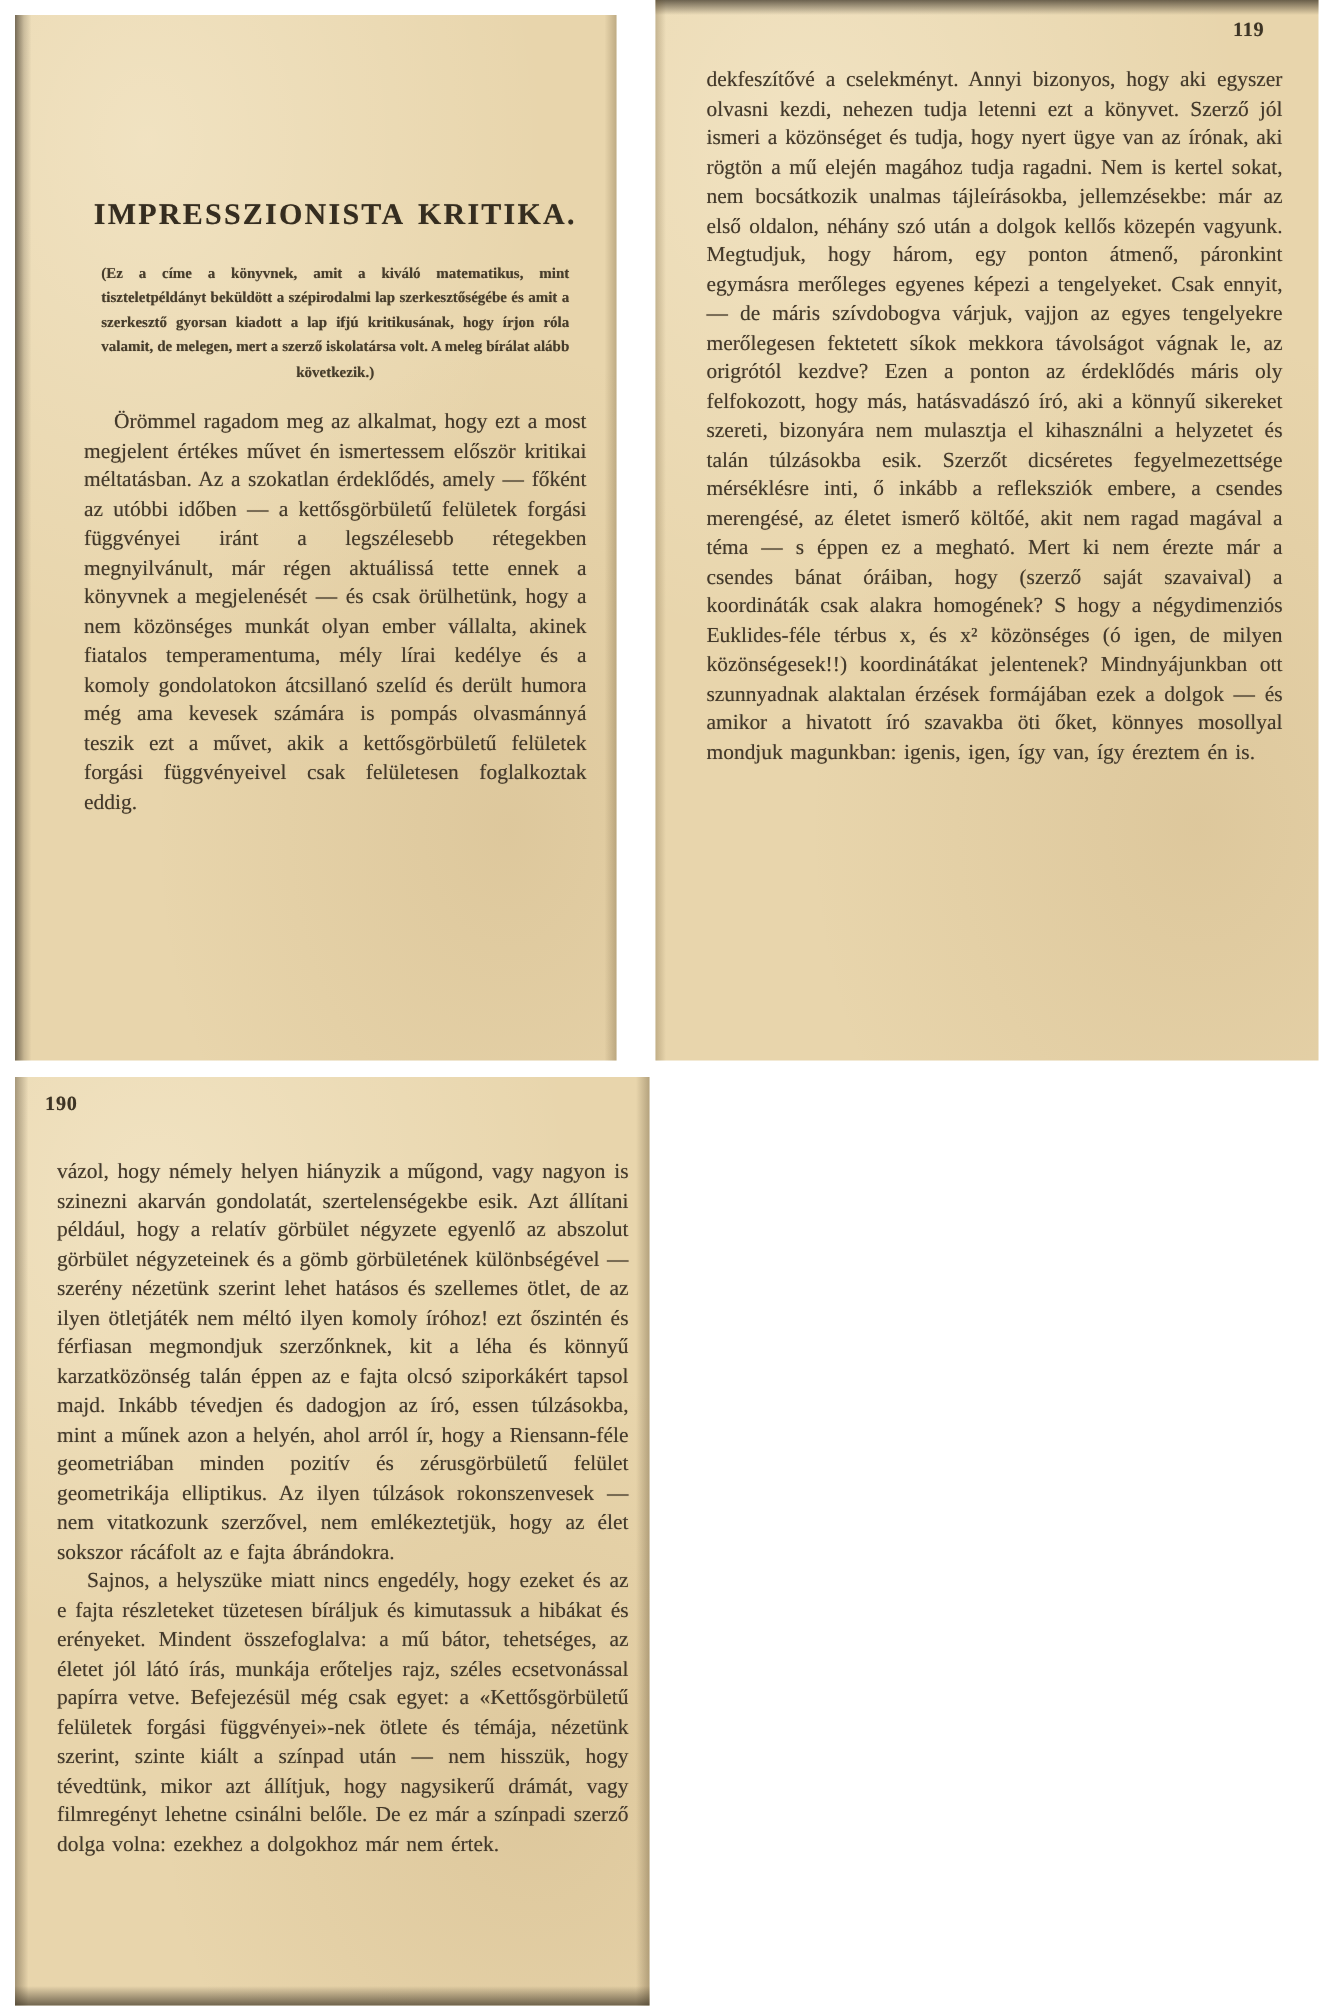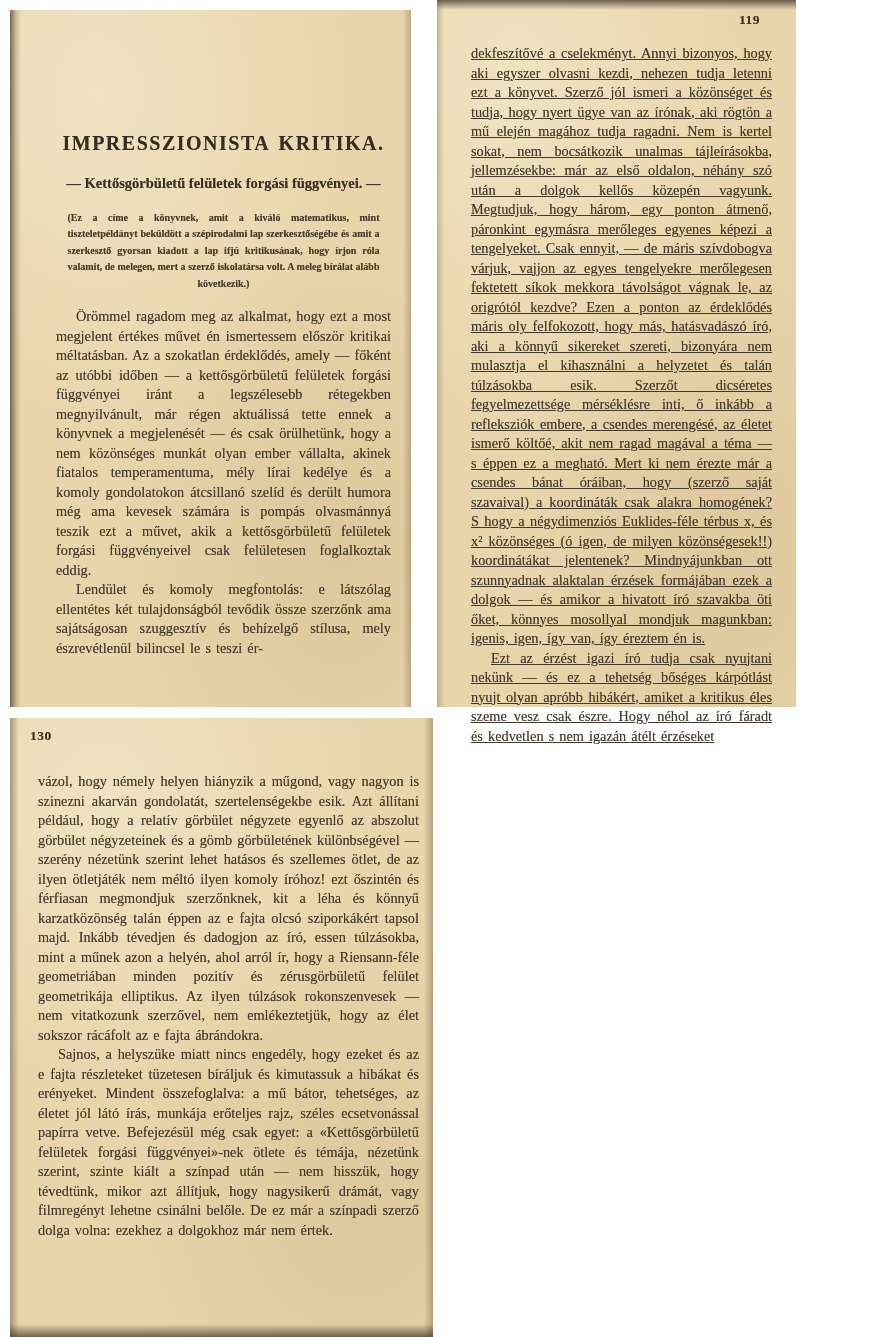--- a/index.html
+++ b/index.html
@@ -44,21 +44,21 @@
   #page3::after {
     content:""; position:absolute; left:0; right:0; bottom:0; height:13px;
     background: linear-gradient(0deg, rgba(40,33,23,0.62), rgba(40,33,23,0));
   }
   .edge-r3 {
     position:absolute; right:0; top:0; bottom:0; width:9px;
     background: linear-gradient(270deg, rgba(80,64,36,0.34), rgba(80,64,36,0));
   }
 
   #page1 { left:10px;  top:10px;  width:401px; height:697px; }
-  #page2 { left:437px; top:0;     width:359px; height:707px;text-decoration:underline; }
+  #page2 { left:437px; top:0;     width:442px; height:707px; }
   #page3 { left:10px;  top:718px; width:423px; height:619px; }
 
   .pagenum { position:absolute; font-weight:bold; font-size:13.5px; letter-spacing:0.5px; color:#3d3425; }
   #page2 .pagenum { top:12px; right:36px; }
   #page3 .pagenum { top:10px; left:20px;  }
 
   .p1-body { padding: 122px 20px 0 46px; }
   .p2-body { padding: 44px 24px 0 34px; }
   .p3-body { padding: 54px 14px 0 28px; }
 
@@ -96,35 +96,32 @@
     word-spacing: 1.5px;
   }
   .indent { text-indent: 20px; }
 </style>
 </head>
 <body>
 
 <div id="page1" class="page">
   <div class="p1-body">
     <h1 class="title">IMPRESSZIONISTA KRITIKA.</h1>
-    <div class="subtitle">— Kettősgörbületű felületek forgási függvényei. —</div>
     <div class="note">(Ez a címe a könyvnek, amit a kiváló matematikus, mint tiszteletpéldányt beküldött a szépirodalmi lap szerkesztőségébe és amit a szerkesztő gyorsan kiadott a lap ifjú kritikusának, hogy írjon róla valamit, de melegen, mert a szerző iskolatársa volt. A meleg bírálat alább következik.)</div>
     <p class="para indent">Örömmel ragadom meg az alkalmat, hogy ezt a most megjelent értékes művet én ismertessem először kritikai méltatásban. Az a szokatlan érdeklődés, amely — főként az utóbbi időben — a kettősgörbületű felületek forgási függvényei iránt a legszélesebb rétegekben megnyilvánult, már régen aktuálissá tette ennek a könyvnek a megjelenését — és csak örülhetünk, hogy a nem közönséges munkát olyan ember vállalta, akinek fiatalos temperamentuma, mély lírai kedélye és a komoly gondolatokon átcsillanó szelíd és derült humora még ama kevesek számára is pompás olvasmánnyá teszik ezt a művet, akik a kettősgörbületű felületek forgási függvényeivel csak felületesen foglalkoztak eddig.</p>
-    <p class="para indent">Lendület és komoly megfontolás: e látszólag ellentétes két tulajdonságból tevődik össze szerzőnk ama sajátságosan szuggesztív és behízelgő stílusa, mely észrevétlenül bilincsel le s teszi ér-</p>
   </div>
 </div>
 
 <div id="page2" class="page">
   <span class="pagenum">119</span>
   <div class="p2-body">
     <p class="para">dekfeszítővé a cselekményt. Annyi bizonyos, hogy aki egyszer olvasni kezdi, nehezen tudja letenni ezt a könyvet. Szerző jól ismeri a közönséget és tudja, hogy nyert ügye van az írónak, aki rögtön a mű elején magához tudja ragadni. Nem is kertel sokat, nem bocsátkozik unalmas tájleírásokba, jellemzésekbe: már az első oldalon, néhány szó után a dolgok kellős közepén vagyunk. Megtudjuk, hogy három, egy ponton átmenő, páronkint egymásra merőleges egyenes képezi a tengelyeket. Csak ennyit, — de máris szívdobogva várjuk, vajjon az egyes tengelyekre merőlegesen fektetett síkok mekkora távolságot vágnak le, az origrótól kezdve? Ezen a ponton az érdeklődés máris oly felfokozott, hogy más, hatásvadászó író, aki a könnyű sikereket szereti, bizonyára nem mulasztja el kihasználni a helyzetet és talán túlzásokba esik. Szerzőt dicséretes fegyelmezettsége mérséklésre inti, ő inkább a refleksziók embere, a csendes merengésé, az életet ismerő költőé, akit nem ragad magával a téma — s éppen ez a megható. Mert ki nem érezte már a csendes bánat óráiban, hogy (szerző saját szavaival) a koordináták csak alakra homogének? S hogy a négydimenziós Euklides-féle térbus x, és x² közönséges (ó igen, de milyen közönségesek!!) koordinátákat jelentenek? Mindnyájunkban ott szunnyadnak alaktalan érzések formájában ezek a dolgok — és amikor a hivatott író szavakba öti őket, könnyes mosollyal mondjuk magunkban: igenis, igen, így van, így éreztem én is.</p>
-    <p class="para indent">Ezt az érzést igazi író tudja csak nyujtani nekünk — és ez a tehetség bőséges kárpótlást nyujt olyan apróbb hibákért, amiket a kritikus éles szeme vesz csak észre. Hogy néhol az író fáradt és kedvetlen s nem igazán átélt érzéseket</p>
   </div>
 </div>
 
 <div id="page3" class="page">
-  <span class="pagenum">130</span>
+  <span class="pagenum">190</span>
   <div class="edge-r3"></div>
   <div class="p3-body">
     <p class="para">vázol, hogy némely helyen hiányzik a műgond, vagy nagyon is szinezni akarván gondolatát, szertelenségekbe esik. Azt állítani például, hogy a relatív görbület négyzete egyenlő az abszolut görbület négyzeteinek és a gömb görbületének különbségével — szerény nézetünk szerint lehet hatásos és szellemes ötlet, de az ilyen ötletjáték nem méltó ilyen komoly íróhoz! ezt őszintén és férfiasan megmondjuk szerzőnknek, kit a léha és könnyű karzatközönség talán éppen az e fajta olcsó sziporkákért tapsol majd. Inkább tévedjen és dadogjon az író, essen túlzásokba, mint a műnek azon a helyén, ahol arról ír, hogy a Riensann-féle geometriában minden pozitív és zérusgörbületű felület geometrikája elliptikus. Az ilyen túlzások rokonszenvesek — nem vitatkozunk szerzővel, nem emlékeztetjük, hogy az élet sokszor rácáfolt az e fajta ábrándokra.</p>
     <p class="para indent">Sajnos, a helyszüke miatt nincs engedély, hogy ezeket és az e fajta részleteket tüzetesen bíráljuk és kimutassuk a hibákat és erényeket. Mindent összefoglalva: a mű bátor, tehetséges, az életet jól látó írás, munkája erőteljes rajz, széles ecsetvonással papírra vetve. Befejezésül még csak egyet: a «Kettősgörbületű felületek forgási függvényei»-nek ötlete és témája, nézetünk szerint, szinte kiált a színpad után — nem hisszük, hogy tévedtünk, mikor azt állítjuk, hogy nagysikerű drámát, vagy filmregényt lehetne csinálni belőle. De ez már a színpadi szerző dolga volna: ezekhez a dolgokhoz már nem értek.</p>
   </div>
 </div>
 
 </body></html>

